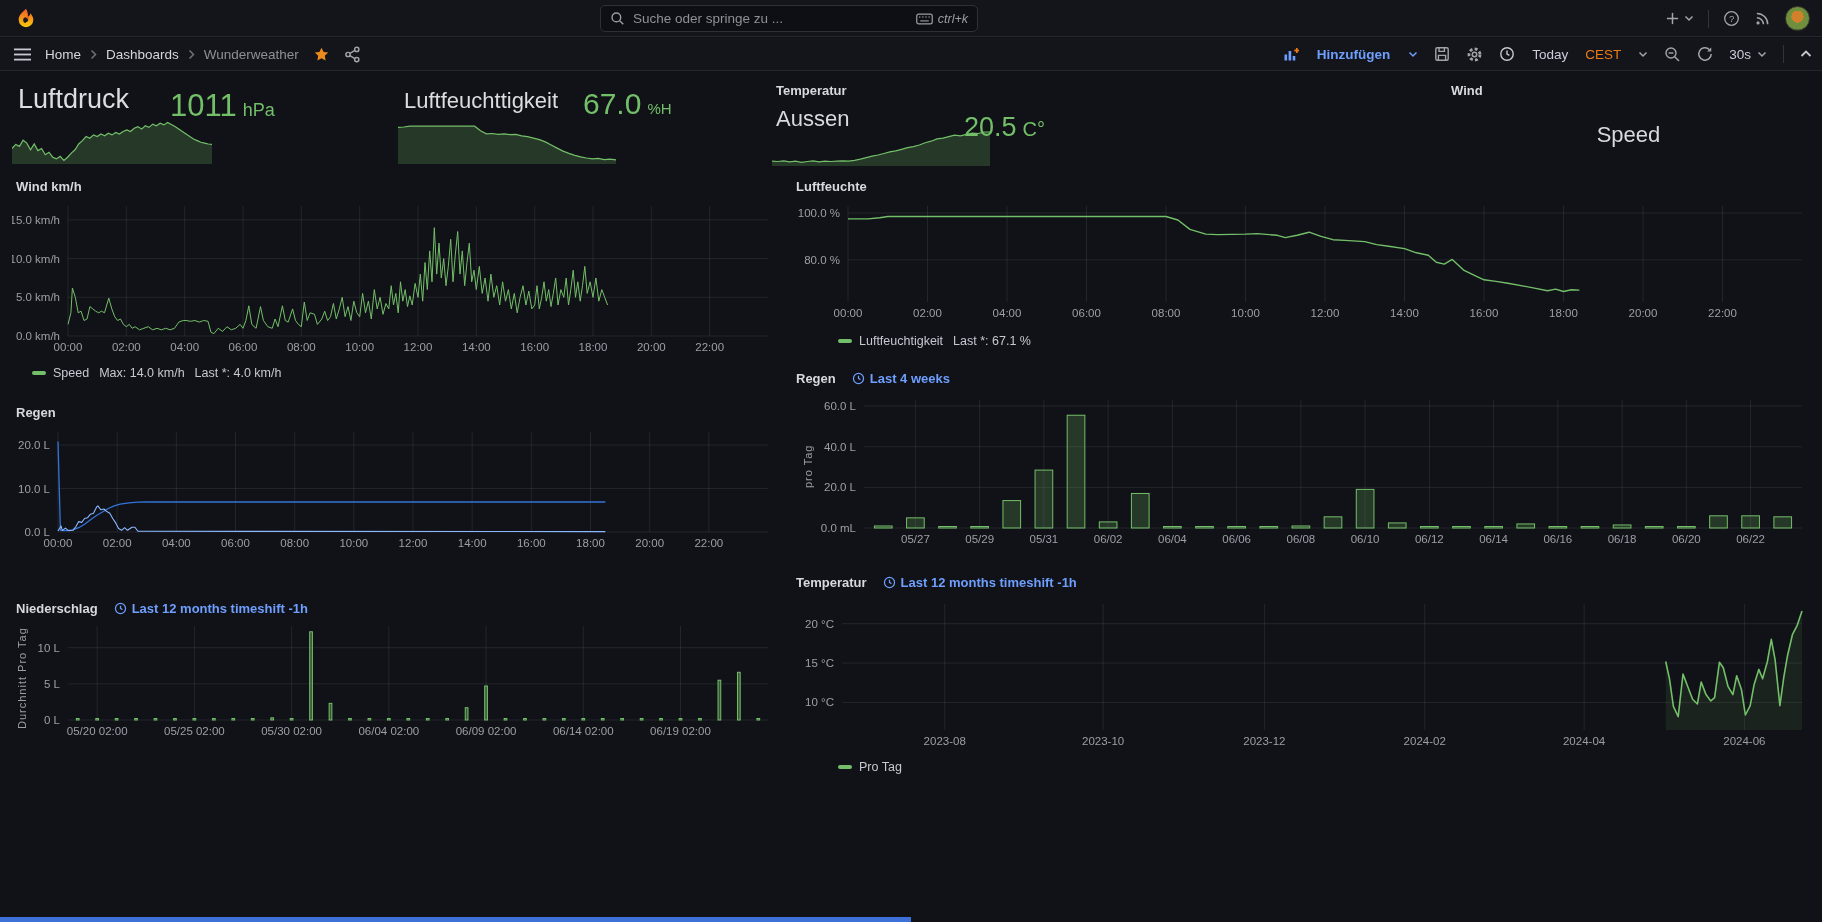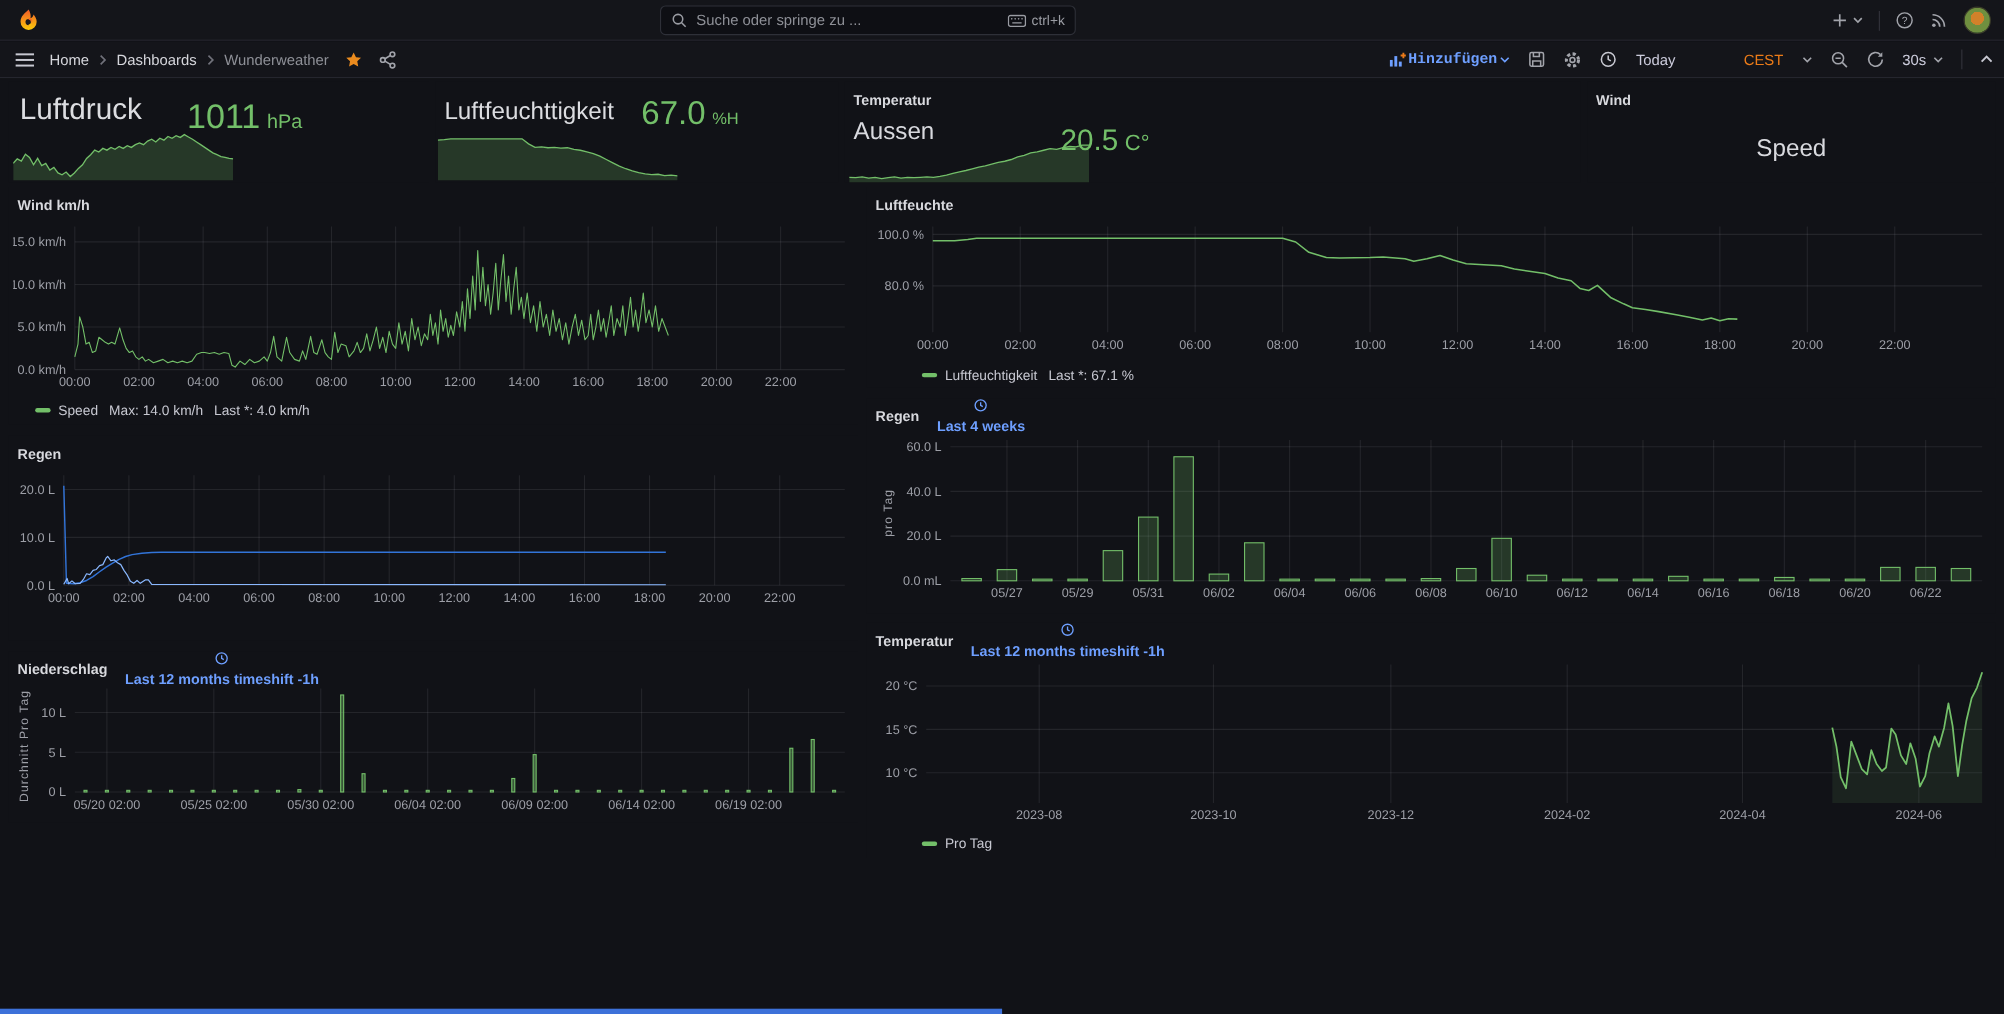--- a/index.html
+++ b/index.html
@@ -10,50 +10,50 @@
   .icon { color:#a2a4ab; display:inline-flex; align-items:center; justify-content:center; }
 
   
   .topnav { position:absolute; left:0; top:0; width:100%; height:37px; background:#14151a;
             border-bottom:1px solid #25262e; display:flex; align-items:center; }
   .logo { margin-left:15px; cursor:pointer; }
   .searchbox { position:absolute; left:600px; top:5px; width:378px; height:27px; background:#0e0f14;
                border:1px solid #2e3038; border-radius:5px; display:flex; align-items:center;
                padding:0 9px; gap:8px; cursor:text; }
   .searchbox .ph { color:#8e9097; font-size:13.5px; flex:1; }
-  .searchbox .kbd { display:flex; align-items:center; gap:5px; color:#9a9ca3; font-size:12.5px; }
+  .searchbox .kbd { display:flex; align-items:center; gap:5px; color:#9a9ca3; font-size:12.5px;font-style:italic; }
   .nav-right { position:absolute; right:12px; top:0; height:37px; display:flex; align-items:center; gap:14px; }
   .nav-btn { display:flex; align-items:center; gap:4px; cursor:pointer; }
   .vdiv { width:1px; height:18px; background:#32343c; }
   .avatar { width:25px; height:25px; border-radius:50%;
             background: radial-gradient(circle at 50% 42%, #d2812a 0 34%, #6f8f3f 35% 72%, #4c6a33 73%);
             border:1px solid #3a3c2a; cursor:pointer; }
 
   
   .toolbar { position:absolute; left:0; top:38px; width:100%; height:33px; background:#14151a;
              border-bottom:1px solid #25262e; display:flex; align-items:center; }
   .burger { margin:0 14px 0 14px; cursor:pointer; }
   .crumb { font-size:13.5px; color:#d5d6db; cursor:pointer; }
   .crumb.current { color:#8e9097; cursor:default; }
   .crumb-sep { margin:0 9px; display:inline-flex; }
   .tb-left { display:flex; align-items:center; }
   .tb-icon { margin-left:14px; cursor:pointer; }
   .tb-right { position:absolute; right:10px; display:flex; align-items:center; gap:16px; }
-  .add-btn { display:flex; align-items:center; gap:2px; color:#6e9fff; font-weight:600; font-size:13.5px; cursor:pointer;font-family:Liberation Mono, monospace; }
+  .add-btn { display:flex; align-items:center; gap:18px; color:#6e9fff; font-weight:600; font-size:13.5px; cursor:pointer; }
   .timepick { display:flex; align-items:center; gap:17px; font-size:13.5px; cursor:pointer; }
-  .timepick .tz { color:#eb7b18;margin-left:45px; }
+  .timepick .tz { color:#eb7b18; }
   .refresh-dd { display:flex; align-items:center; gap:6px; font-size:13.5px; cursor:pointer; }
 
   
   .dash { position:absolute; left:0; top:71px; width:1822px; height:851px; }
   .panel { position:absolute; background:#111217; }
   .panel-header { position:absolute; left:8px; top:7px; display:flex; align-items:center; height:18px; }
   .panel-title { font-size:13px; font-weight:600; color:#d8d9de; }
   .panel-link { display:flex; align-items:center; gap:5px; margin-left:16px; color:#6e9fff;
-                font-size:13px; font-weight:600; cursor:pointer;flex-direction:column; }
+                font-size:13px; font-weight:600; cursor:pointer; }
   .chart { position:absolute; cursor:crosshair; }
   .legend { position:absolute; display:flex; align-items:center; gap:18px; height:18px; }
   .legend-item { display:flex; align-items:center; gap:7px; font-size:12.5px; color:#c7c8d1; cursor:pointer; }
   .legend-item .swatch { width:14px; height:4px; border-radius:2px; }
   .legend-item .lstat { margin-left:3px; }
   .ylabel { position:absolute; writing-mode:vertical-rl; transform:rotate(180deg); font-size:11px;
             color:#9d9fa7; letter-spacing:1px; text-align:center; }
 
   
   .stat-big-title { position:absolute; font-weight:500; color:#dcdde1; }

